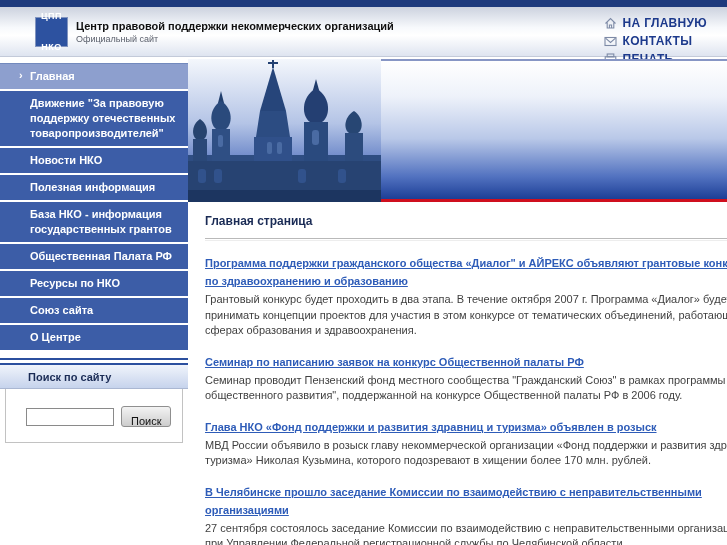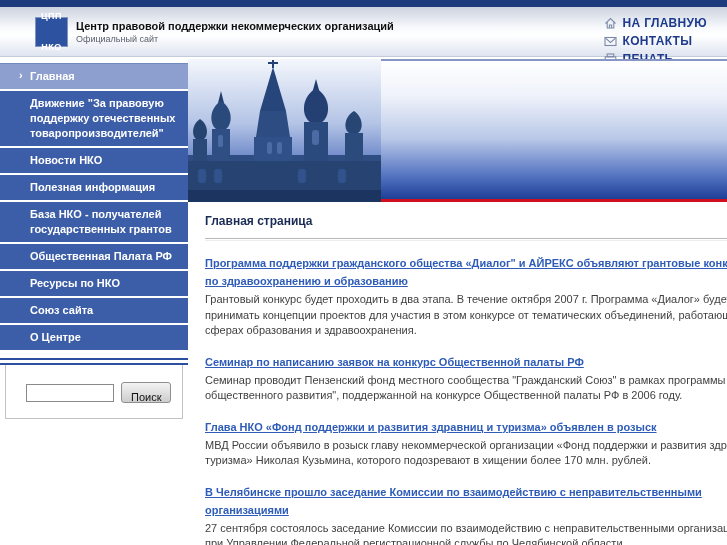--- a/index.html
+++ b/index.html
@@ -108,28 +108,29 @@
 
     <div class="sidebar">
       <div class="menu">
         <a class="menu-item active">
           <span class="arrow">›</span>
           <span>Главная</span>
         </a>
         <a class="menu-item">Движение "За правовую поддержку отечественных товаропроизводителей"</a>
         <a class="menu-item">Новости НКО</a>
         <a class="menu-item">Полезная информация</a>
-        <a class="menu-item">База НКО - получателей государственных грантов</a>
+        <a class="menu-item">База НКО - информация государственных грантов</a>
         <a class="menu-item">Общественная Палата РФ</a>
         <a class="menu-item">Ресурсы по НКО</a>
         <a class="menu-item">Союз сайта</a>
         <a class="menu-item">О Центре</a>
       </div>
 
       <div class="search-rule"></div>
+      <div class="search-header">Поиск по сайту</div>
       <div class="search-box">
         <input class="search-input" type="text" value="" style="">
         <button class="search-button">Поиск</button>
       </div>
     </div>
 
     <div class="content">
 
       <div class="banner">
         <div class="banner-red"></div>

